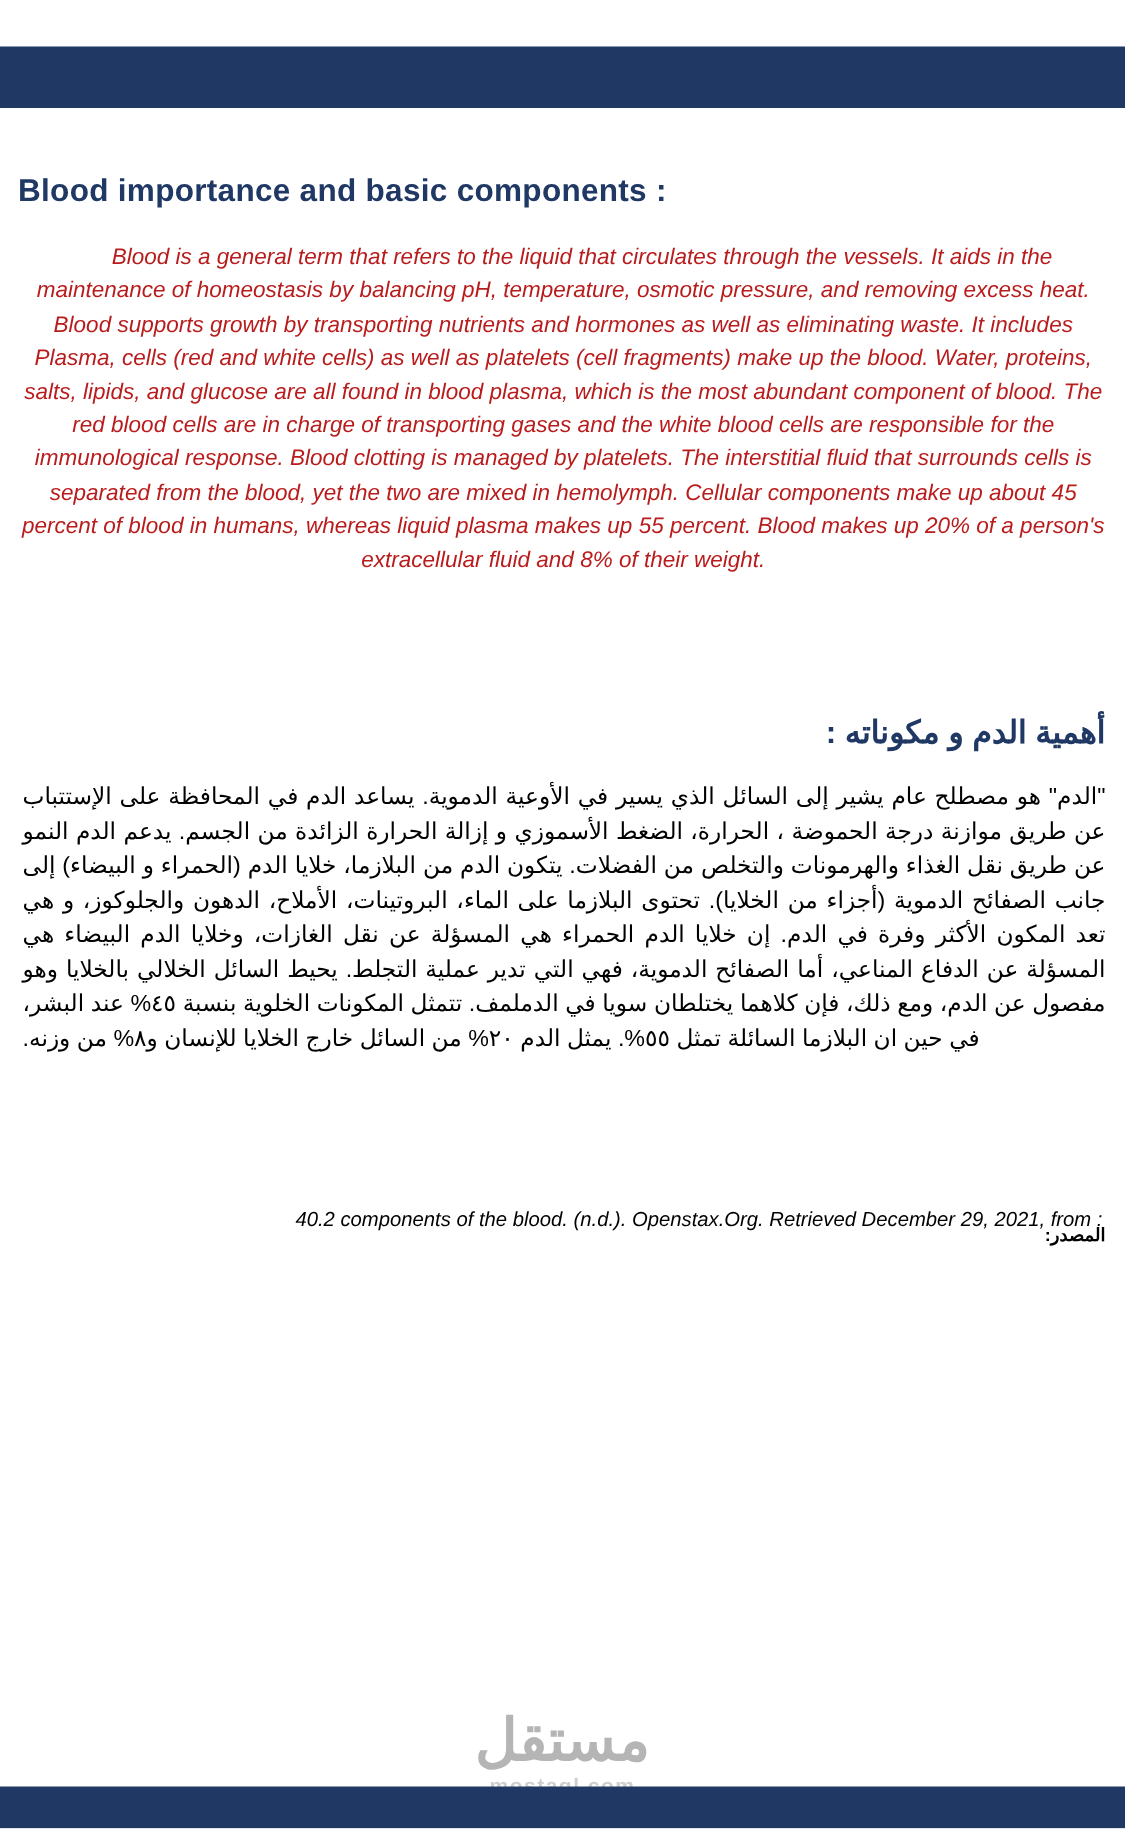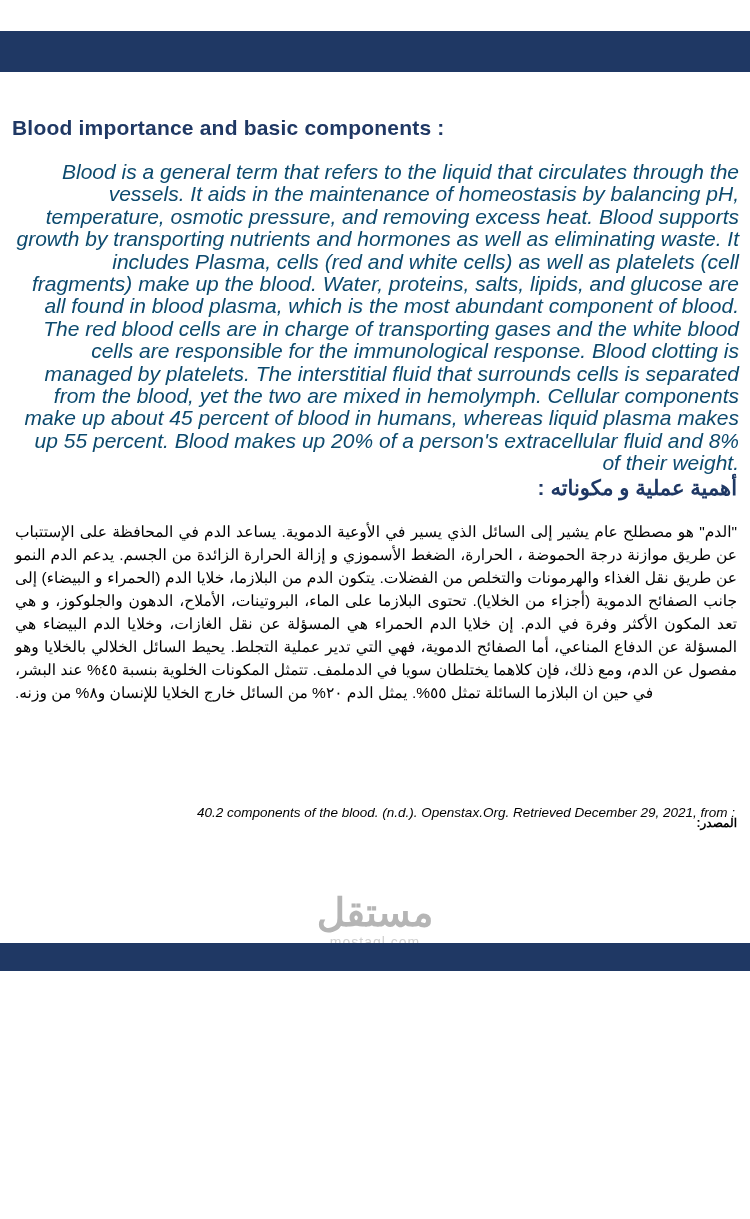--- a/index.html
+++ b/index.html
@@ -8,21 +8,21 @@
     background: #ffffff;
   }
   :root {
     --accent: #1f3864;
     --watermark: #b5b5b5;
     --watermark-light: #cfcfcf;
   }
   .page {
     position: relative;
     width: 750px;
-    height: 971px;
+    height: 1219px;
     background: #ffffff;
     overflow: hidden;
     font-family: "Liberation Sans", sans-serif;
     color: #000000;
   }
   .top-bar {
     position: absolute;
     top: 31px;
     left: 0;
     width: 100%;
@@ -48,25 +48,25 @@
     color: var(--accent);
     letter-spacing: 0.2px;
   }
   .para-en {
     position: absolute;
     top: 161px;
     left: 12px;
     width: 727px;
     margin: 0;
     font-style: italic;
-    font-size: 21px;
+    font-size: 15px;
     line-height: 22.4px;
     text-indent: 25px;
-    text-align: right;
-    color: #0c4a6e;
+    text-align: center;
+    color: #b91c1c;
   }
   .heading-ar {
     position: absolute;
     top: 476px;
     left: 12px;
     right: 13px;
     margin: 0;
     direction: rtl;
     text-align: right;
     font-size: 21px;
@@ -123,34 +123,35 @@
     font-size: 39px;
     font-weight: 700;
     color: var(--watermark);
     line-height: 1.1;
   }
   .wm-domain {
     font-size: 14px;
     letter-spacing: 1px;
     color: var(--watermark-light);
     margin-top: -1px;
+    font-weight: bold;
   }
 </style>
 </head>
 <body>
 
 <div class="page">
 
   <div class="top-bar"></div>
 
   <h1 class="heading-en">Blood importance and basic components :</h1>
 
   <p class="para-en">Blood is a general term that refers to the liquid that circulates through the vessels. It aids in the maintenance of homeostasis by balancing pH, temperature, osmotic pressure, and removing excess heat. Blood supports growth by transporting nutrients and hormones as well as eliminating waste. It includes Plasma, cells (red and white cells) as well as platelets (cell fragments) make up the blood. Water, proteins, salts, lipids, and glucose are all found in blood plasma, which is the most abundant component of blood. The red blood cells are in charge of transporting gases and the white blood cells are responsible for the immunological response. Blood clotting is managed by platelets. The interstitial fluid that surrounds cells is separated from the blood, yet the two are mixed in hemolymph. Cellular components make up about 45 percent of blood in humans, whereas liquid plasma makes up 55 percent. Blood makes up 20% of a person's extracellular fluid and 8% of their weight.</p>
 
-  <h2 class="heading-ar">أهمية عملية و مكوناته :</h2>
+  <h2 class="heading-ar">أهمية الدم و مكوناته :</h2>
 
   <p class="para-ar">"الدم" هو مصطلح عام يشير إلى السائل الذي يسير في الأوعية الدموية. يساعد الدم في المحافظة على الإستتباب عن طريق موازنة درجة الحموضة ، الحرارة، الضغط الأسموزي و إزالة الحرارة الزائدة من الجسم. يدعم الدم النمو عن طريق نقل الغذاء والهرمونات والتخلص من الفضلات. يتكون الدم من البلازما، خلايا الدم (الحمراء و البيضاء) إلى جانب الصفائح الدموية (أجزاء من الخلايا). تحتوى البلازما على الماء، البروتينات، الأملاح، الدهون والجلوكوز، و هي تعد المكون الأكثر وفرة في الدم. إن خلايا الدم الحمراء هي المسؤلة عن نقل الغازات، وخلايا الدم البيضاء هي المسؤلة عن الدفاع المناعي، أما الصفائح الدموية، فهي التي تدير عملية التجلط. يحيط السائل الخلالي بالخلايا وهو مفصول عن الدم، ومع ذلك، فإن كلاهما يختلطان سويا في الدملمف. تتمثل المكونات الخلوية بنسبة ٤٥% عند البشر، في حين ان البلازما السائلة تمثل ٥٥%. يمثل الدم ٢٠% من السائل خارج الخلايا للإنسان و٨% من وزنه.</p>
 
   <div class="source-label">المصدر:</div>
 
   <div class="citation-line">40.2 components of the blood. (n.d.). Openstax.Org. Retrieved December 29, 2021, from :</div>
 
 
   <div class="watermark">
     <div class="wm-ar">مستقل</div>

